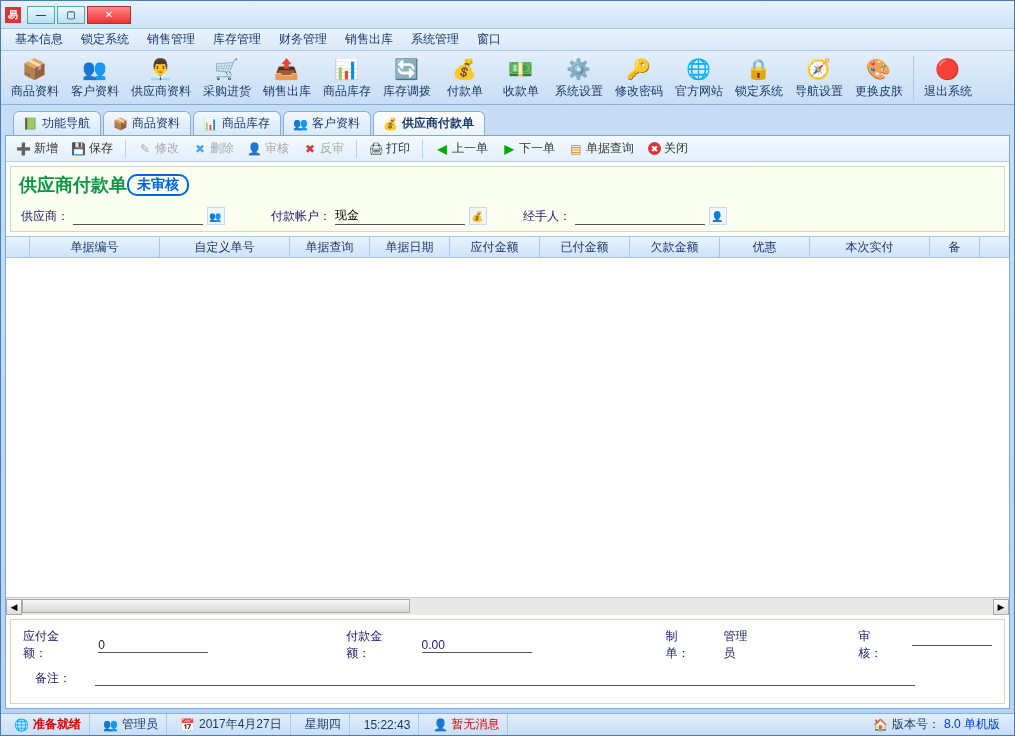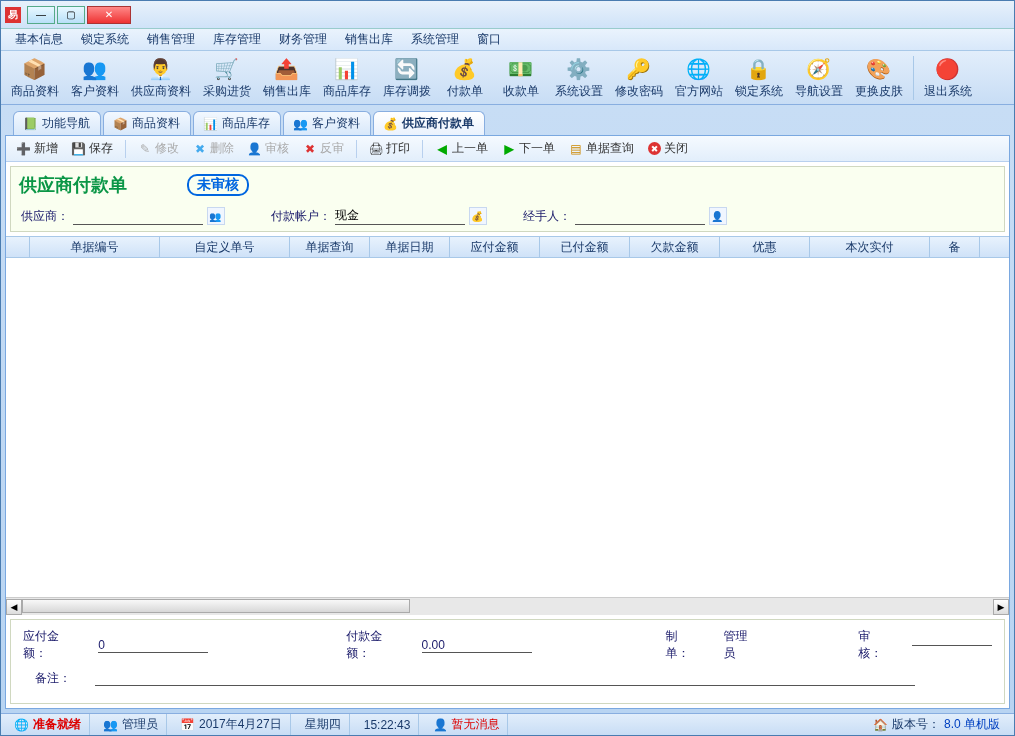--- a/index.html
+++ b/index.html
@@ -22,21 +22,21 @@
 .tab .xico { width: 14px; height: 14px; display: flex; align-items: center; justify-content: center; font-size: 12px; }
 .tab.active { background: linear-gradient(#fff,#eaf2fd); font-weight: bold; }
 .panel { background: #fff; border: 1px solid #7aa8e0; height: calc(100% - 26px); display: flex; flex-direction: column; }
 .panel-toolbar { height: 26px; background: linear-gradient(#f5faff,#e2eefb); border-bottom: 1px solid #b8d0ee; display: flex; align-items: center; padding: 0 6px; gap: 4px; }
 .ptbtn { display: flex; align-items: center; gap: 3px; padding: 2px 5px; color: #333; }
 .ptbtn .pico { width: 14px; height: 14px; display: flex; align-items: center; justify-content: center; font-size: 12px; }
 .pdiv { width: 1px; height: 18px; background: #b8d0ee; margin: 0 3px; }
 .header-area { background: #fafff0; border: 1px solid #d0d8c0; margin: 4px; padding: 6px 8px 2px 8px; }
 .header-row { display: flex; align-items: center; margin-bottom: 6px; }
 .form-title { color: #0a9646; font-size: 18px; font-weight: bold; font-family: SimSun; }
-.stamp { margin-left: 60px; color: #0066e0; border: 2px solid #0066e0; border-radius: 10px; padding: 0 8px; font-weight: bold; font-size: 14px; }
+.stamp { color: #0066e0; border: 2px solid #0066e0; border-radius: 10px; padding: 0 8px; font-weight: bold; font-size: 14px; }
 .meta-table { margin-left: auto; border-collapse: collapse; }
 .meta-table td { border: 1px solid #333; padding: 1px 4px; text-align: center; font-size: 12px; min-width: 130px; height: 17px; }
 .meta-table .h1 { background: #00a030; color: #fff; font-weight: bold; }
 .meta-table .h2 { background: #0020ff; color: #fff; font-weight: bold; }
 .meta-table .yel { background: #ffff60; text-align: left; }
 .input-row { display: flex; align-items: center; gap: 8px; padding: 4px 2px; }
 .fld { display: flex; align-items: center; gap: 4px; color: #1a1a6a; }
 .fld input { border: none; border-bottom: 1px solid #555; background: transparent; width: 130px; height: 18px; }
 .fld .lookup { width: 18px; height: 18px; border: 1px solid #c8d8f0; background: #f0f6ff; display: flex; align-items: center; justify-content: center; font-size: 10px; }
 .grid-head { height: 22px; background: linear-gradient(#e8f2fd,#cfe2f8); border-top: 1px solid #a8c8e8; border-bottom: 1px solid #a8c8e8; display: flex; }

